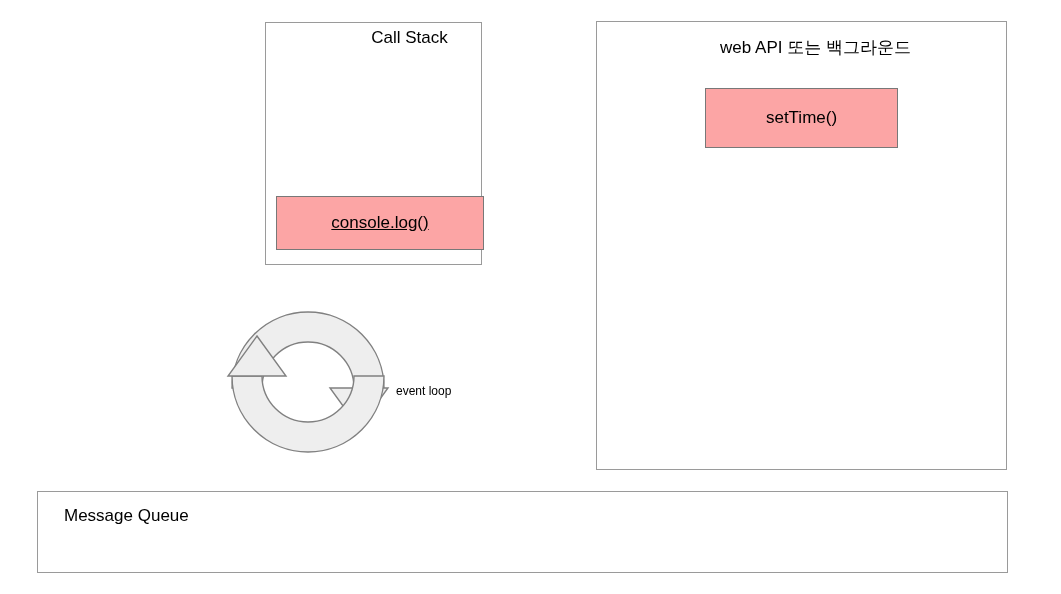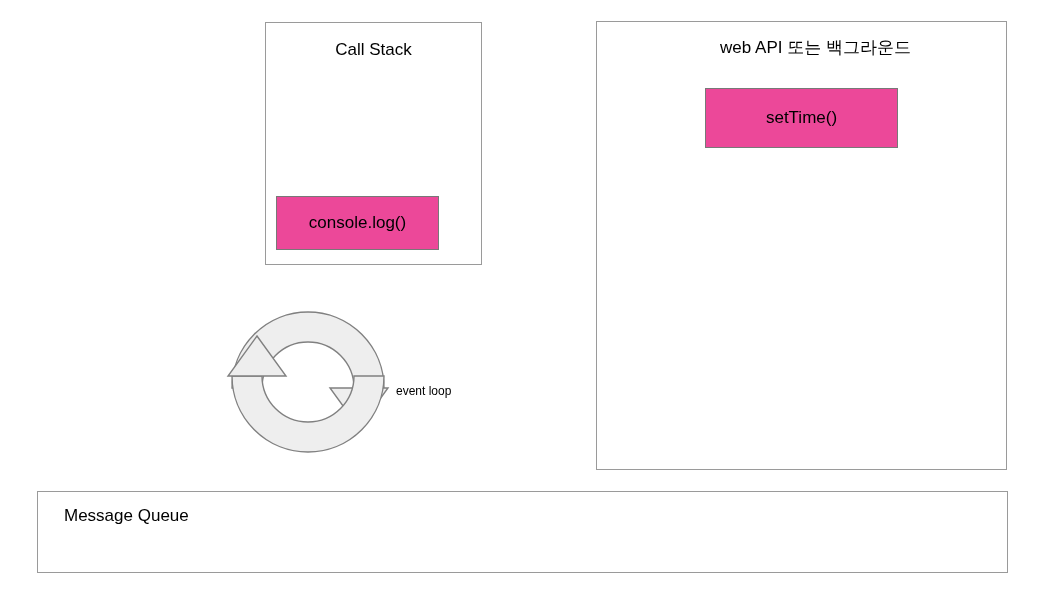--- a/index.html
+++ b/index.html
@@ -56,50 +56,51 @@
   
   .panel-title {
     position: absolute;
     left: 0;
     right: 0;
     text-align: center;
     font-size: 17px;
     line-height: 20px;
     white-space: nowrap;
   }
-  #call-stack-title { top: 40px; }
+  #call-stack-title { top: 28px; padding-left: 36px; }
   #web-api-title    { top: 38px; }
 
   .panel-title-left {
     position: absolute;
     left: 18px;
     top: 21px;
     font-size: 17px;
     line-height: 21px;
     white-space: nowrap;
   }
 
   
   .inner-box {
     position: absolute;
-    background: #ec4899;
+    background: #fca5a5;
     border: 1px solid #787878;
     box-sizing: border-box;
     display: flex;
     align-items: center;
     justify-content: center;
     font-size: 17px;
     white-space: nowrap;
   }
 
   #console-log-box {
     left: 276px;
     top: 196px;
-    width: 163px;
+    width: 208px;
     height: 54px;
+    text-decoration: underline;
   }
 
   #settime-box {
     left: 705px;
     top: 88px;
     width: 193px;
     height: 60px;
   }
 
   

